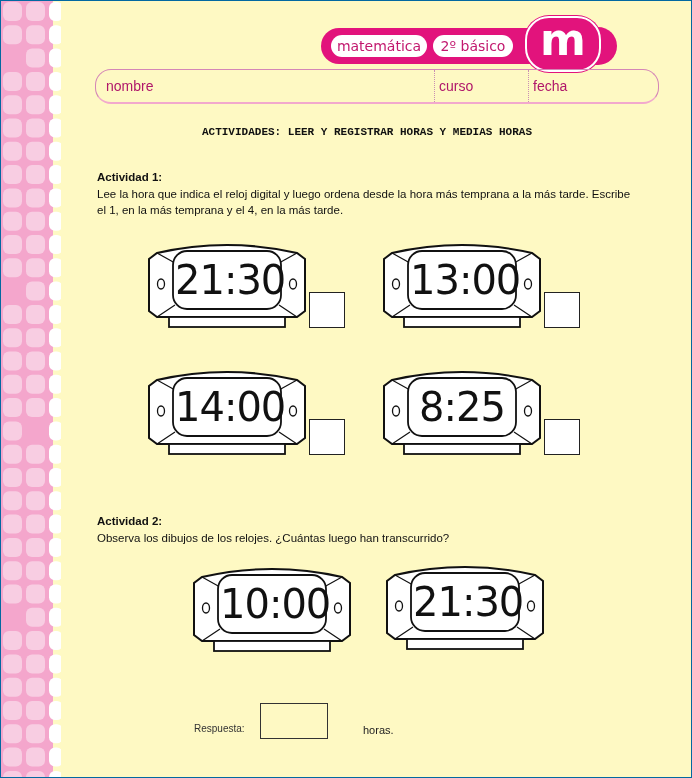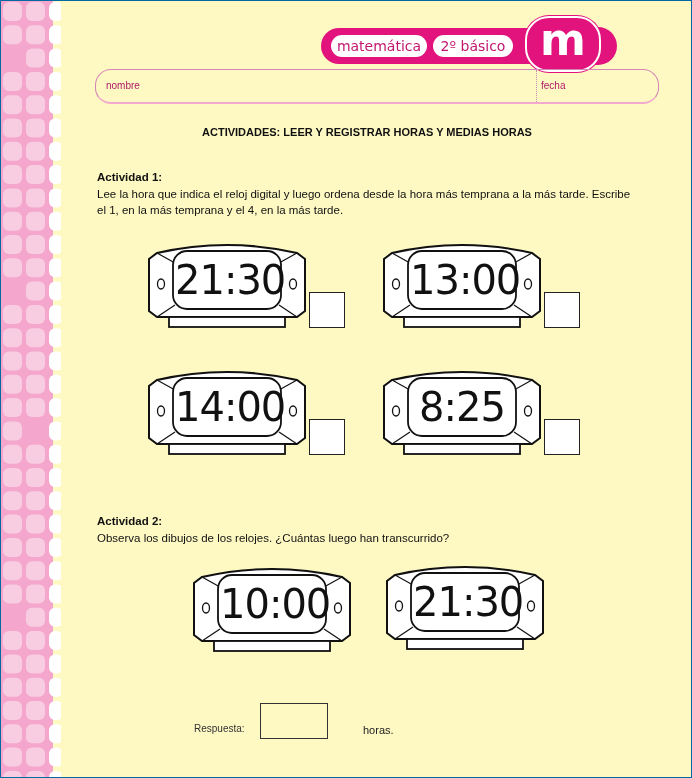--- a/index.html
+++ b/index.html
@@ -7,26 +7,26 @@
   .page{position:absolute;left:0;top:0;width:690px;height:776px;border:1px solid #0369a1;background:#fef9c3;overflow:hidden;}
   .strip{position:absolute;left:0;top:0;width:60px;height:776px;}
   
   .hdr-bar{position:absolute;left:320px;top:27px;width:240px;height:36px;background:#e2137c;border-radius:18px 0 0 18px;}
   .hdr-cap{position:absolute;left:588px;top:26px;width:28px;height:38px;background:#e2137c;border-radius:0 19px 19px 0;}
   .hdr-pill{position:absolute;top:34px;height:22px;background:#fff;border-radius:11px;color:#c2186e;font-size:14px;line-height:22px;text-align:center;}
   .pill-subject{left:330px;width:96px;}
   .pill-grade{left:432px;width:80px;}
   .logo{position:absolute;left:524px;top:15px;width:72px;height:52px;background:#e2137c;border:2px solid #fff;border-radius:24px;box-shadow:0 0 0 1px #e2137c;color:#fff;font-weight:bold;font-size:44px;line-height:44px;text-align:center;}
   .info-row{position:absolute;left:94px;top:68px;width:562px;height:32px;border:1px solid #d486b6;border-radius:16px;border-bottom:2px solid #f2a9cd;}
-  .info-field{position:absolute;top:0;height:32px;line-height:32px;font-size:10px;color:#b0176a;font-family:"Liberation Sans",sans-serif;}
+  .info-field{position:absolute;top:0;height:32px;line-height:32px;font-size:14px;color:#b0176a;font-family:"Liberation Sans",sans-serif;}
   .f-nombre{left:10px;}
   .f-curso{left:338px;padding-left:4px;border-left:1px dotted #c98fb4;}
-  .f-fecha{left:432px;padding-left:4px;border-left:1px dotted #c98fb4;margin-left:8px;}
+  .f-fecha{left:432px;padding-left:4px;border-left:1px dotted #c98fb4;}
   
-  .title{position:absolute;left:96px;top:125px;width:540px;text-align:center;font-family:Liberation Sans, sans-serif;font-weight:bold;font-size:11px;color:#111;}
+  .title{position:absolute;left:96px;top:125px;width:540px;text-align:center;font-family:Liberation Mono, monospace;font-weight:bold;font-size:11px;color:#111;}
   .act-h{position:absolute;left:96px;font-family:"Liberation Sans",sans-serif;font-weight:bold;font-size:11.5px;color:#111;}
   .act-t{position:absolute;left:96px;width:540px;font-family:"Liberation Sans",sans-serif;font-size:11.5px;line-height:16px;color:#111;}
   
   .clock{position:absolute;width:160px;height:90px;}
   .clock svg{position:absolute;left:0;top:0;}
   .clock .time{position:absolute;left:28px;top:14px;width:104px;height:71px;line-height:54px;text-align:center;font-family:"DejaVu Sans",sans-serif;font-size:40px;color:#111;letter-spacing:-1px;}
   .box{position:absolute;width:34px;height:34px;border:1.5px solid #222;background:#fff;}
   .resp-label{position:absolute;left:193px;top:722px;font-family:"Liberation Sans",sans-serif;font-size:10px;color:#333;}
   .resp-box{position:absolute;left:259px;top:702px;width:66px;height:34px;border:1.5px solid #333;}
   .resp-unit{position:absolute;left:334px;top:723px;font-family:"Liberation Sans",sans-serif;font-size:11px;color:#222;margin-left:28px;}
@@ -143,20 +143,21 @@
   </svg>
 
   <div class="hdr-bar"></div>
   <div class="hdr-cap"></div>
   <div class="hdr-pill pill-subject">matemática</div>
   <div class="hdr-pill pill-grade">2º básico</div>
   <div class="logo">m</div>
 
   <div class="info-row">
     <span class="info-field f-nombre">nombre</span>
+    <span class="info-field f-curso" style="width:86px;">curso</span>
     <span class="info-field f-fecha" style="width:120px;">fecha</span>
   </div>
 
   <div class="title">ACTIVIDADES: LEER Y REGISTRAR HORAS Y MEDIAS HORAS</div>
 
   <div class="act-h" style="top:170px;">Actividad 1:</div>
   <div class="act-t" style="top:185px;">Lee la hora que indica el reloj digital y luego ordena desde la hora más temprana a la más tarde. Escribe</div>
   <div class="act-t" style="top:201px;">el 1, en la más temprana y el 4, en la más tarde.</div>
 
   <div class="clock" style="left:146px;top:238px;">

